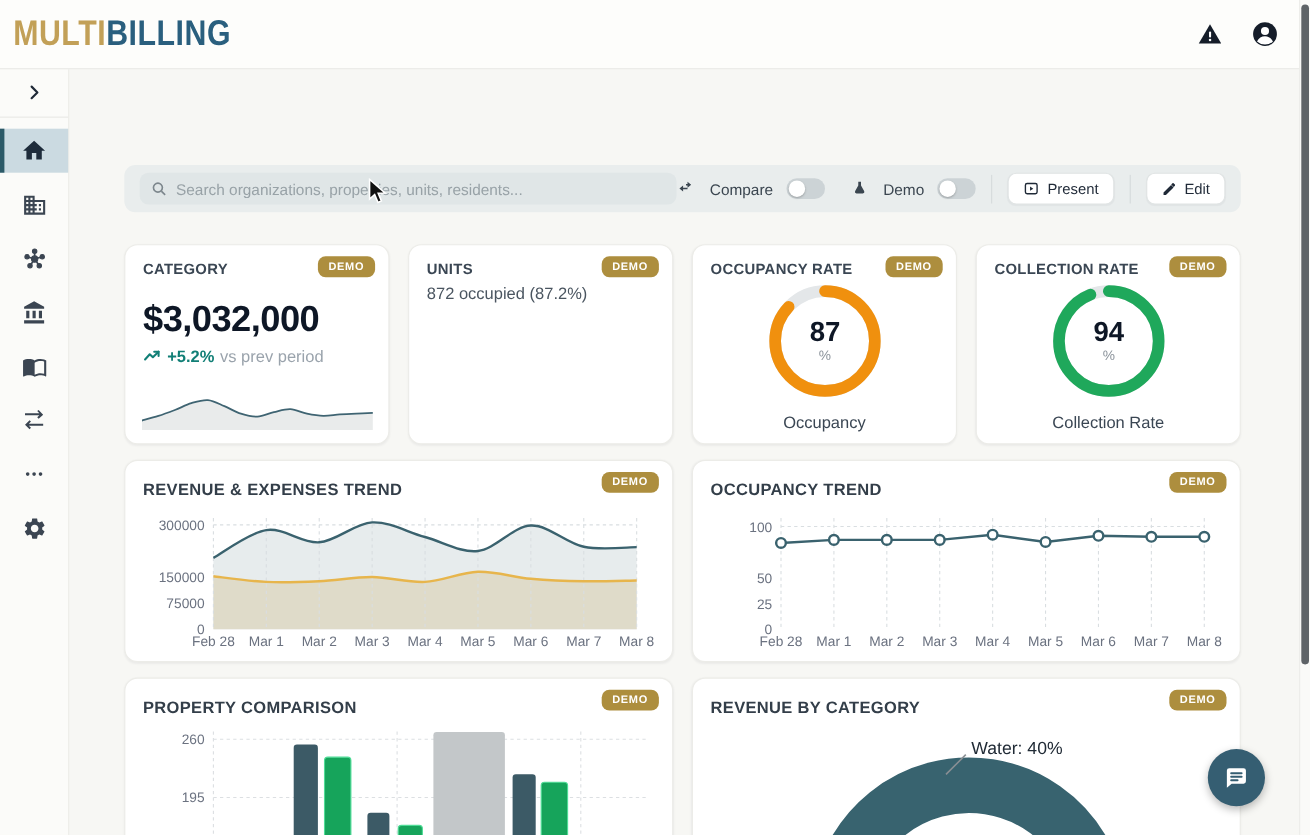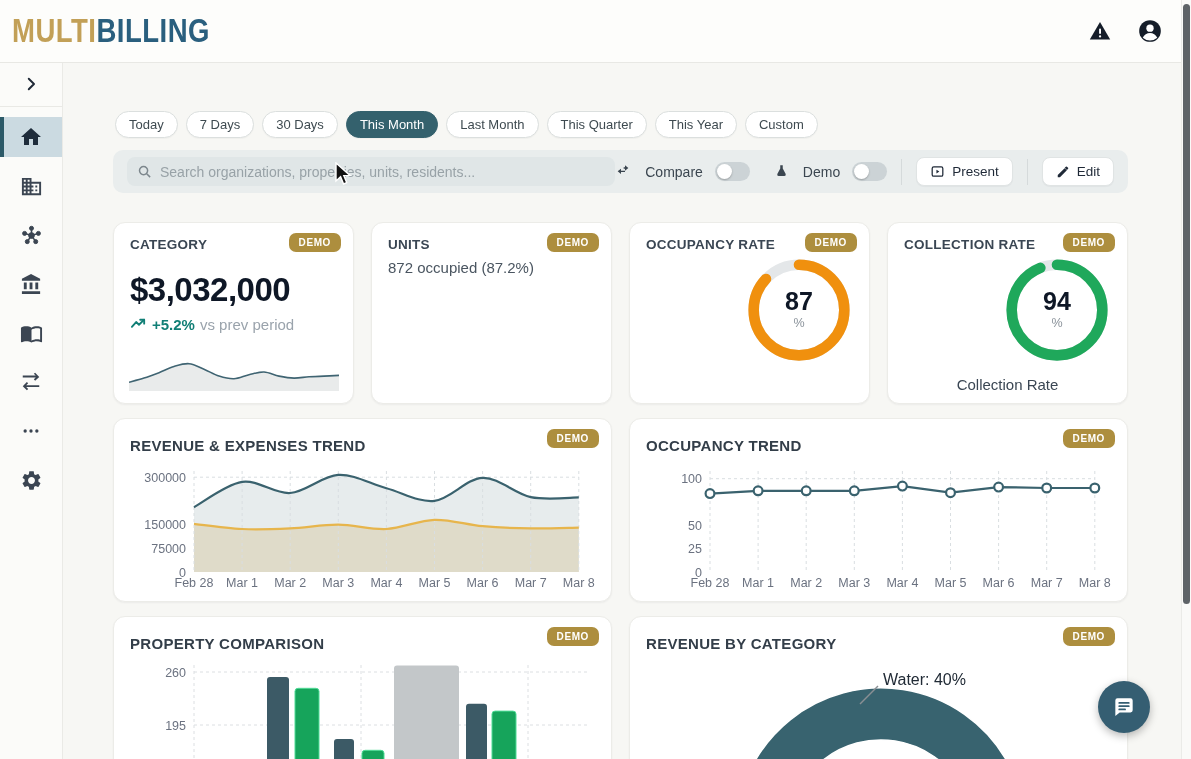--- a/index.html
+++ b/index.html
@@ -50,21 +50,21 @@
   .card-title{font-size:13.5px;font-weight:700;color:#3a4653;letter-spacing:.02em;}
   .demo-badge{position:absolute;top:10px;right:12px;background:#ad8e3e;color:#fff;font-size:10px;font-weight:800;
         letter-spacing:.06em;padding:4px 10px;border-radius:7px;}
   .kpi-value{font-size:33px;font-weight:800;color:#0e1726;letter-spacing:-.5px;margin-top:19px;}
   .trend-row{display:flex;align-items:flex-start;gap:5px;margin-top:7px;font-size:15px;}
   .trend-pct{color:#117f76;font-weight:700;}
   .trend-sub{color:#9aa3ac;}
   .sparkline{position:absolute;left:15px;right:15px;bottom:12px;height:36px;}
   .kpi-sub{font-size:15px;color:#4a5560;margin-top:7px;}
   .units-value{margin-top:46px;}
-  .gauge-wrap{display:flex;justify-content:flex-end;margin-top:4px;}
+  .gauge-wrap{display:flex;justify-content:center;margin-top:4px;}
   .gauge-label{position:absolute;left:0;right:0;bottom:10px;text-align:center;font-size:15px;color:#3a4653;}
   .gauge-num{font-size:26px;font-weight:800;fill:#0e1726;}
   .gauge-unit{font-size:13px;fill:#8b939b;}
   
   .charts-row{position:absolute;left:51px;top:356px;width:1015px;height:184px;display:grid;
               grid-template-columns:repeat(2,1fr);gap:17px;}
   .row3{position:absolute;left:51px;top:554px;width:1015px;height:300px;display:grid;
         grid-template-columns:repeat(2,1fr);gap:17px;}
   .chart-title{font-size:15px;font-weight:800;color:#333e49;letter-spacing:.02em;margin-top:4px;}
   .plot{position:absolute;left:0;top:44px;right:0;}
@@ -183,30 +183,20 @@
     <span>
       <svg width="23" height="23" viewBox="0 0 24 24" fill="#3b4552">
           <path d="M19.14 12.94c.04-.3.06-.61.06-.94 0-.32-.02-.64-.07-.94l2.03-1.58c.18-.14.23-.41.12-.61l-1.92-3.32c-.12-.22-.37-.29-.59-.22l-2.39.96c-.5-.38-1.03-.7-1.62-.94l-.36-2.54c-.04-.24-.24-.41-.48-.41h-3.84c-.24 0-.43.17-.47.41l-.36 2.54c-.59.24-1.13.57-1.62.94l-2.39-.96c-.22-.08-.47 0-.59.22L2.74 8.87c-.12.21-.08.47.12.61l2.03 1.58c-.05.3-.09.63-.09.94s.02.64.07.94l-2.03 1.58c-.18.14-.23.41-.12.61l1.92 3.32c.12.22.37.29.59.22l2.39-.96c.5.38 1.03.7 1.62.94l.36 2.54c.05.24.24.41.48.41h3.84c.24 0 .44-.17.47-.41l.36-2.54c.59-.24 1.13-.56 1.62-.94l2.39.96c.22.08.47 0 .59-.22l1.92-3.32c.12-.22.07-.47-.12-.61l-2.01-1.58zM12 15.6c-1.98 0-3.6-1.62-3.6-3.6s1.62-3.6 3.6-3.6 3.6 1.62 3.6 3.6-1.62 3.6-3.6 3.6z"></path>
         </svg>
     </span>
   </div>
 </div>
 
 <div class="main">
 
-  <div class="pills-row">
-    <span class="pill">Today</span>
-    <span class="pill">7 Days</span>
-    <span class="pill">30 Days</span>
-    <span class="pill active">This Month</span>
-    <span class="pill">Last Month</span>
-    <span class="pill">This Quarter</span>
-    <span class="pill">This Year</span>
-    <span class="pill">Custom</span>
-  </div>
 
   <div class="toolbar">
     <div class="search-box">
       <span class="search-icon">
         <svg width="15" height="15" viewBox="0 0 24 24" fill="none" stroke="#7d878d" stroke-width="2.4">
             <circle cx="10.5" cy="10.5" r="6.5"></circle>
             <line x1="15.5" y1="15.5" x2="21" y2="21"></line>
           </svg>
       </span>
       <input type="text" placeholder="Search organizations, properties, units, residents..." style="">
@@ -287,20 +277,21 @@
       <div class="card-title">OCCUPANCY RATE</div>
       <div class="demo-badge">DEMO</div>
       <div class="gauge-wrap">
         <svg width="108" height="108" viewBox="0 0 112 112">
           <circle cx="56" cy="56" r="47" fill="none" stroke="#e4e7e9" stroke-width="11"></circle>
           <circle class="gauge-arc" cx="56" cy="56" r="47" fill="none" stroke-width="11" pathLength="100" stroke-linecap="round" transform="rotate(-90 56 56)" stroke="#f0900e" stroke-dasharray="87 13"></circle>
           <text x="56" y="56" text-anchor="middle" class="gauge-num">87</text>
           <text x="56" y="74" text-anchor="middle" class="gauge-unit">%</text>
         </svg>
       </div>
+      <div class="gauge-label">Occupancy</div>
     </div>
 
     <div class="card">
       <div class="card-title">COLLECTION RATE</div>
       <div class="demo-badge">DEMO</div>
       <div class="gauge-wrap">
         <svg width="108" height="108" viewBox="0 0 112 112">
           <circle cx="56" cy="56" r="47" fill="none" stroke="#e4e7e9" stroke-width="11"></circle>
           <circle class="gauge-arc" cx="56" cy="56" r="47" fill="none" stroke-width="11" pathLength="100" stroke-linecap="round" transform="rotate(-90 56 56)" stroke="#1fa85b" stroke-dasharray="94 6"></circle>
           <text x="56" y="56" text-anchor="middle" class="gauge-num">94</text>

